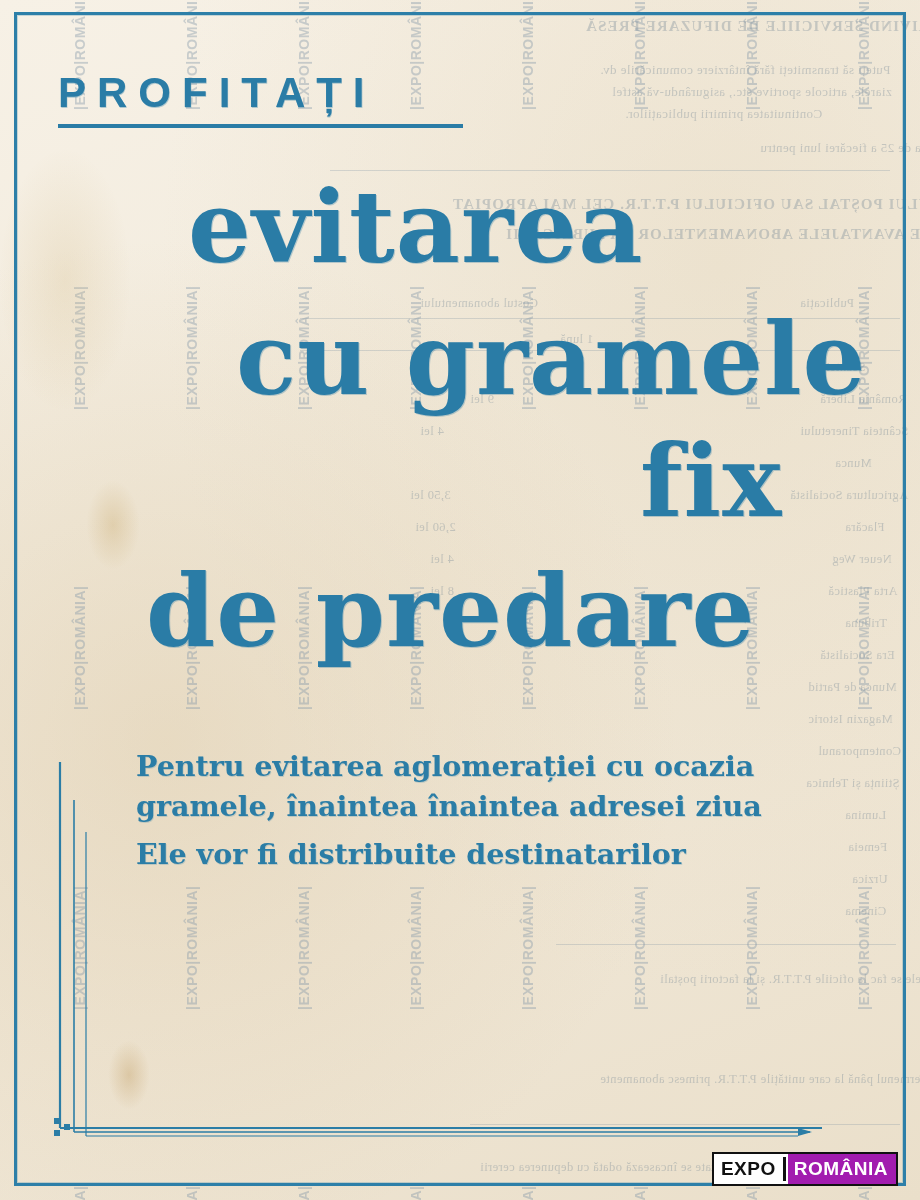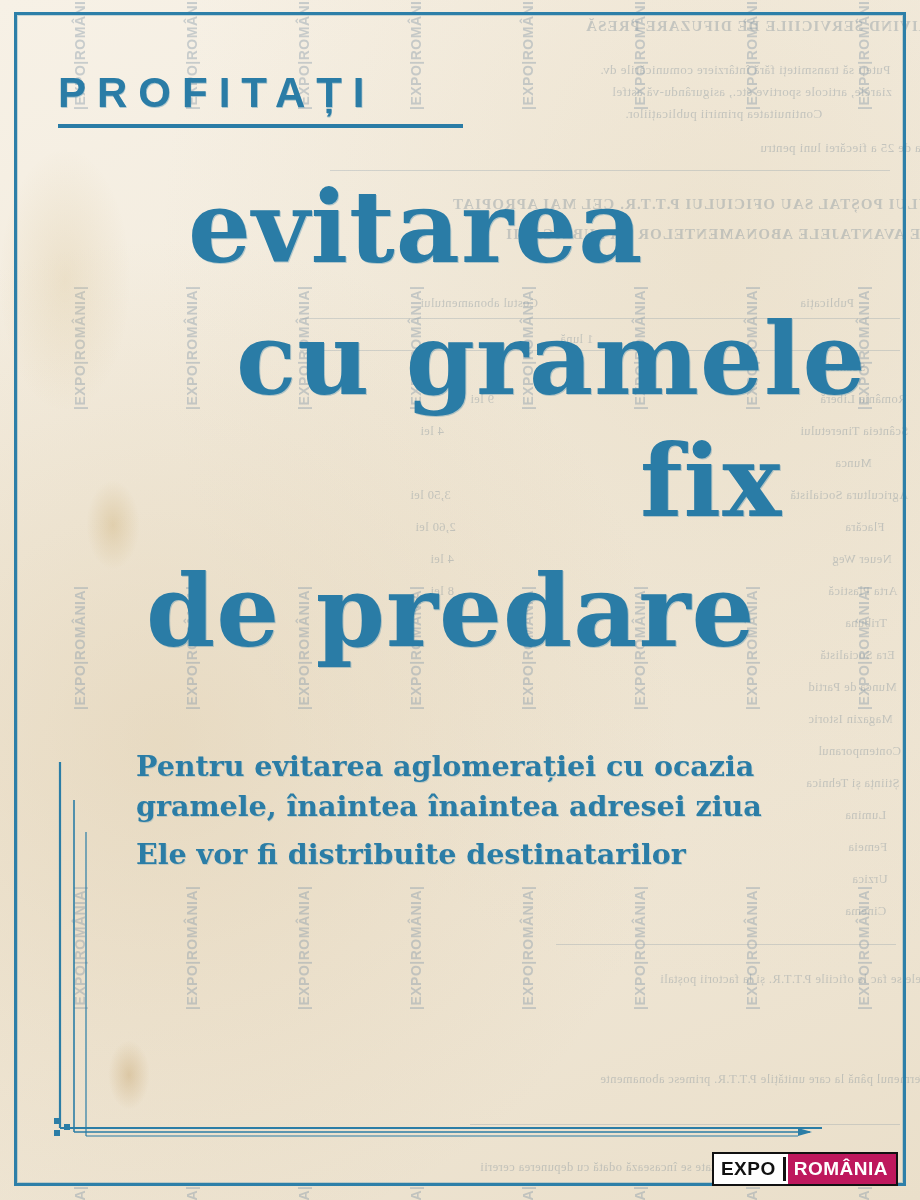--- a/index.html
+++ b/index.html
@@ -161,21 +161,21 @@
     padding: 4px 5px 4px 7px;
     display: flex;
     align-items: center;
   }
   #logo .l-bar {
     width: 3px;
     background: #111;
     margin: 3px 2px;
   }
   #logo .l-right {
-    background: #be185d;
+    background: #a21caf;
     color: #fff;
     padding: 4px 8px 4px 6px;
     display: flex;
     align-items: center;
   }
 
   
   .stain {
     position: absolute;
     border-radius: 50%;

